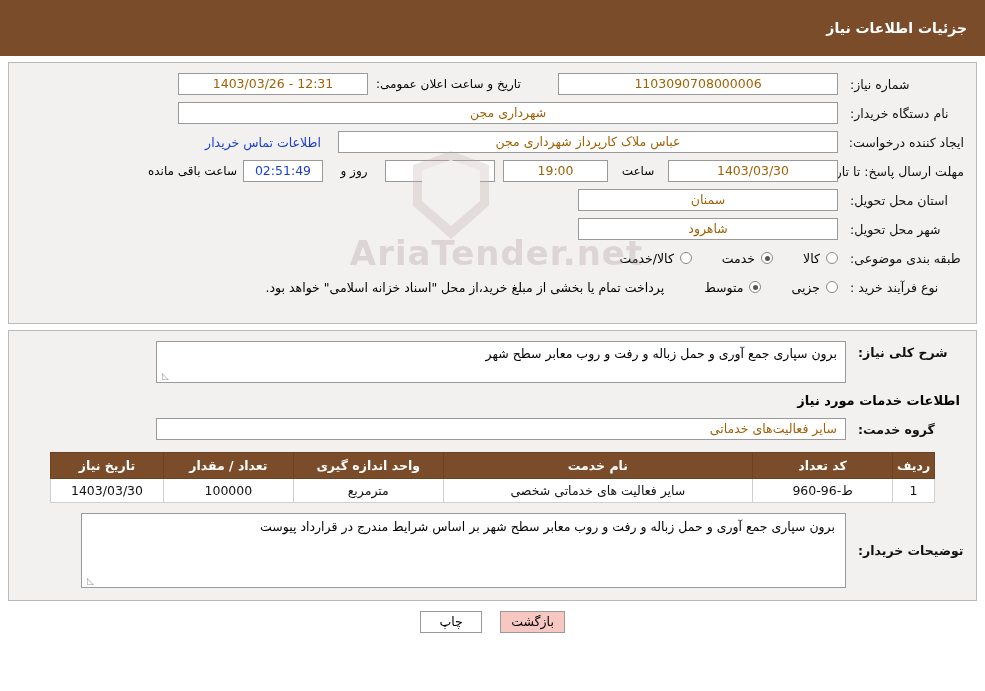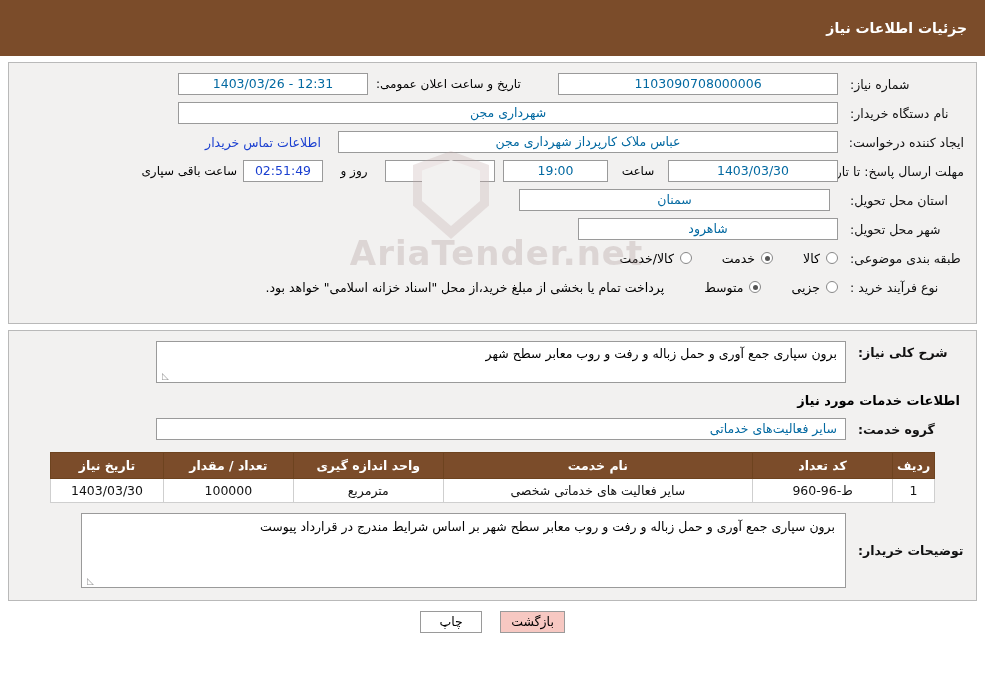--- a/index.html
+++ b/index.html
@@ -55,21 +55,21 @@
     padding-left: 6px;
     white-space: nowrap;
   }
   .fld {
     border: 1px solid #9a9a9a;
     background: #ffffff;
     height: 22px;
     line-height: 20px;
     text-align: center;
     font-size: 12.5px;
-    color: #0369a1;
+    color: #a16207;
     padding: 0 4px;
     overflow: hidden;
     white-space: nowrap;
   }
   .fld.ltr { direction: ltr; }
 
   
   .r1 .lbl { width: 120px; }
   .r1 .f-num { width: 280px; margin-right: 6px; }
   .r1 .lbl2 { width: 190px; text-align: left; padding-left: 8px; }
@@ -92,21 +92,21 @@
   .r4 .lbl { width: 120px; line-height: 15px; }
   .r4 .f-date2 { width: 170px; margin-right: 6px; }
   .r4 .t-saat { width: 60px; text-align: center; }
   .r4 .f-saat { width: 105px; }
   .r4 .f-rooz { width: 110px; margin-right: 8px;}
   .r4 .t-rooz { width: 62px; text-align: center; }
   .r4 .f-timer { width: 80px; color:#1a3fd0; }
   .r4 .t-mande { width: 120px; text-align: right; padding-right: 6px;}
 
   .r5 .lbl { width: 120px; }
-  .r5 .f { width: 311px; margin-right: 14px; }
+  .r5 .f { width: 260px; margin-right: 6px; }
 
   .r6 .lbl { width: 120px; }
   .r6 .f { width: 260px; margin-right: 6px; }
 
   .r7 .lbl { width: 120px; }
   .radio-group { display: flex; align-items: center; margin-right: 6px; }
   .radio-item { display: flex; align-items: center; margin-left: 30px; }
   .radio {
     width: 12px; height: 12px;
     border-radius: 50%;
@@ -289,21 +289,21 @@
     </div>
 
     <div class="row r4">
       <div class="lbl">مهلت ارسال پاسخ: تا تاریخ:</div>
       <div class="fld f-date2 ltr">1403/03/30</div>
       <div class="t-saat">ساعت</div>
       <div class="fld f-saat ltr">19:00</div>
       <div class="fld f-rooz ltr">4</div>
       <div class="t-rooz">روز و</div>
       <div class="fld f-timer ltr">02:51:49</div>
-      <div class="t-mande">ساعت باقی سپاری</div>
+      <div class="t-mande">ساعت باقی مانده</div>
     </div>
 
     <div class="row r5">
       <div class="lbl">استان محل تحویل:</div>
       <div class="fld f">سمنان</div>
     </div>
 
     <div class="row r6">
       <div class="lbl">شهر محل تحویل:</div>
       <div class="fld f">شاهرود</div>

